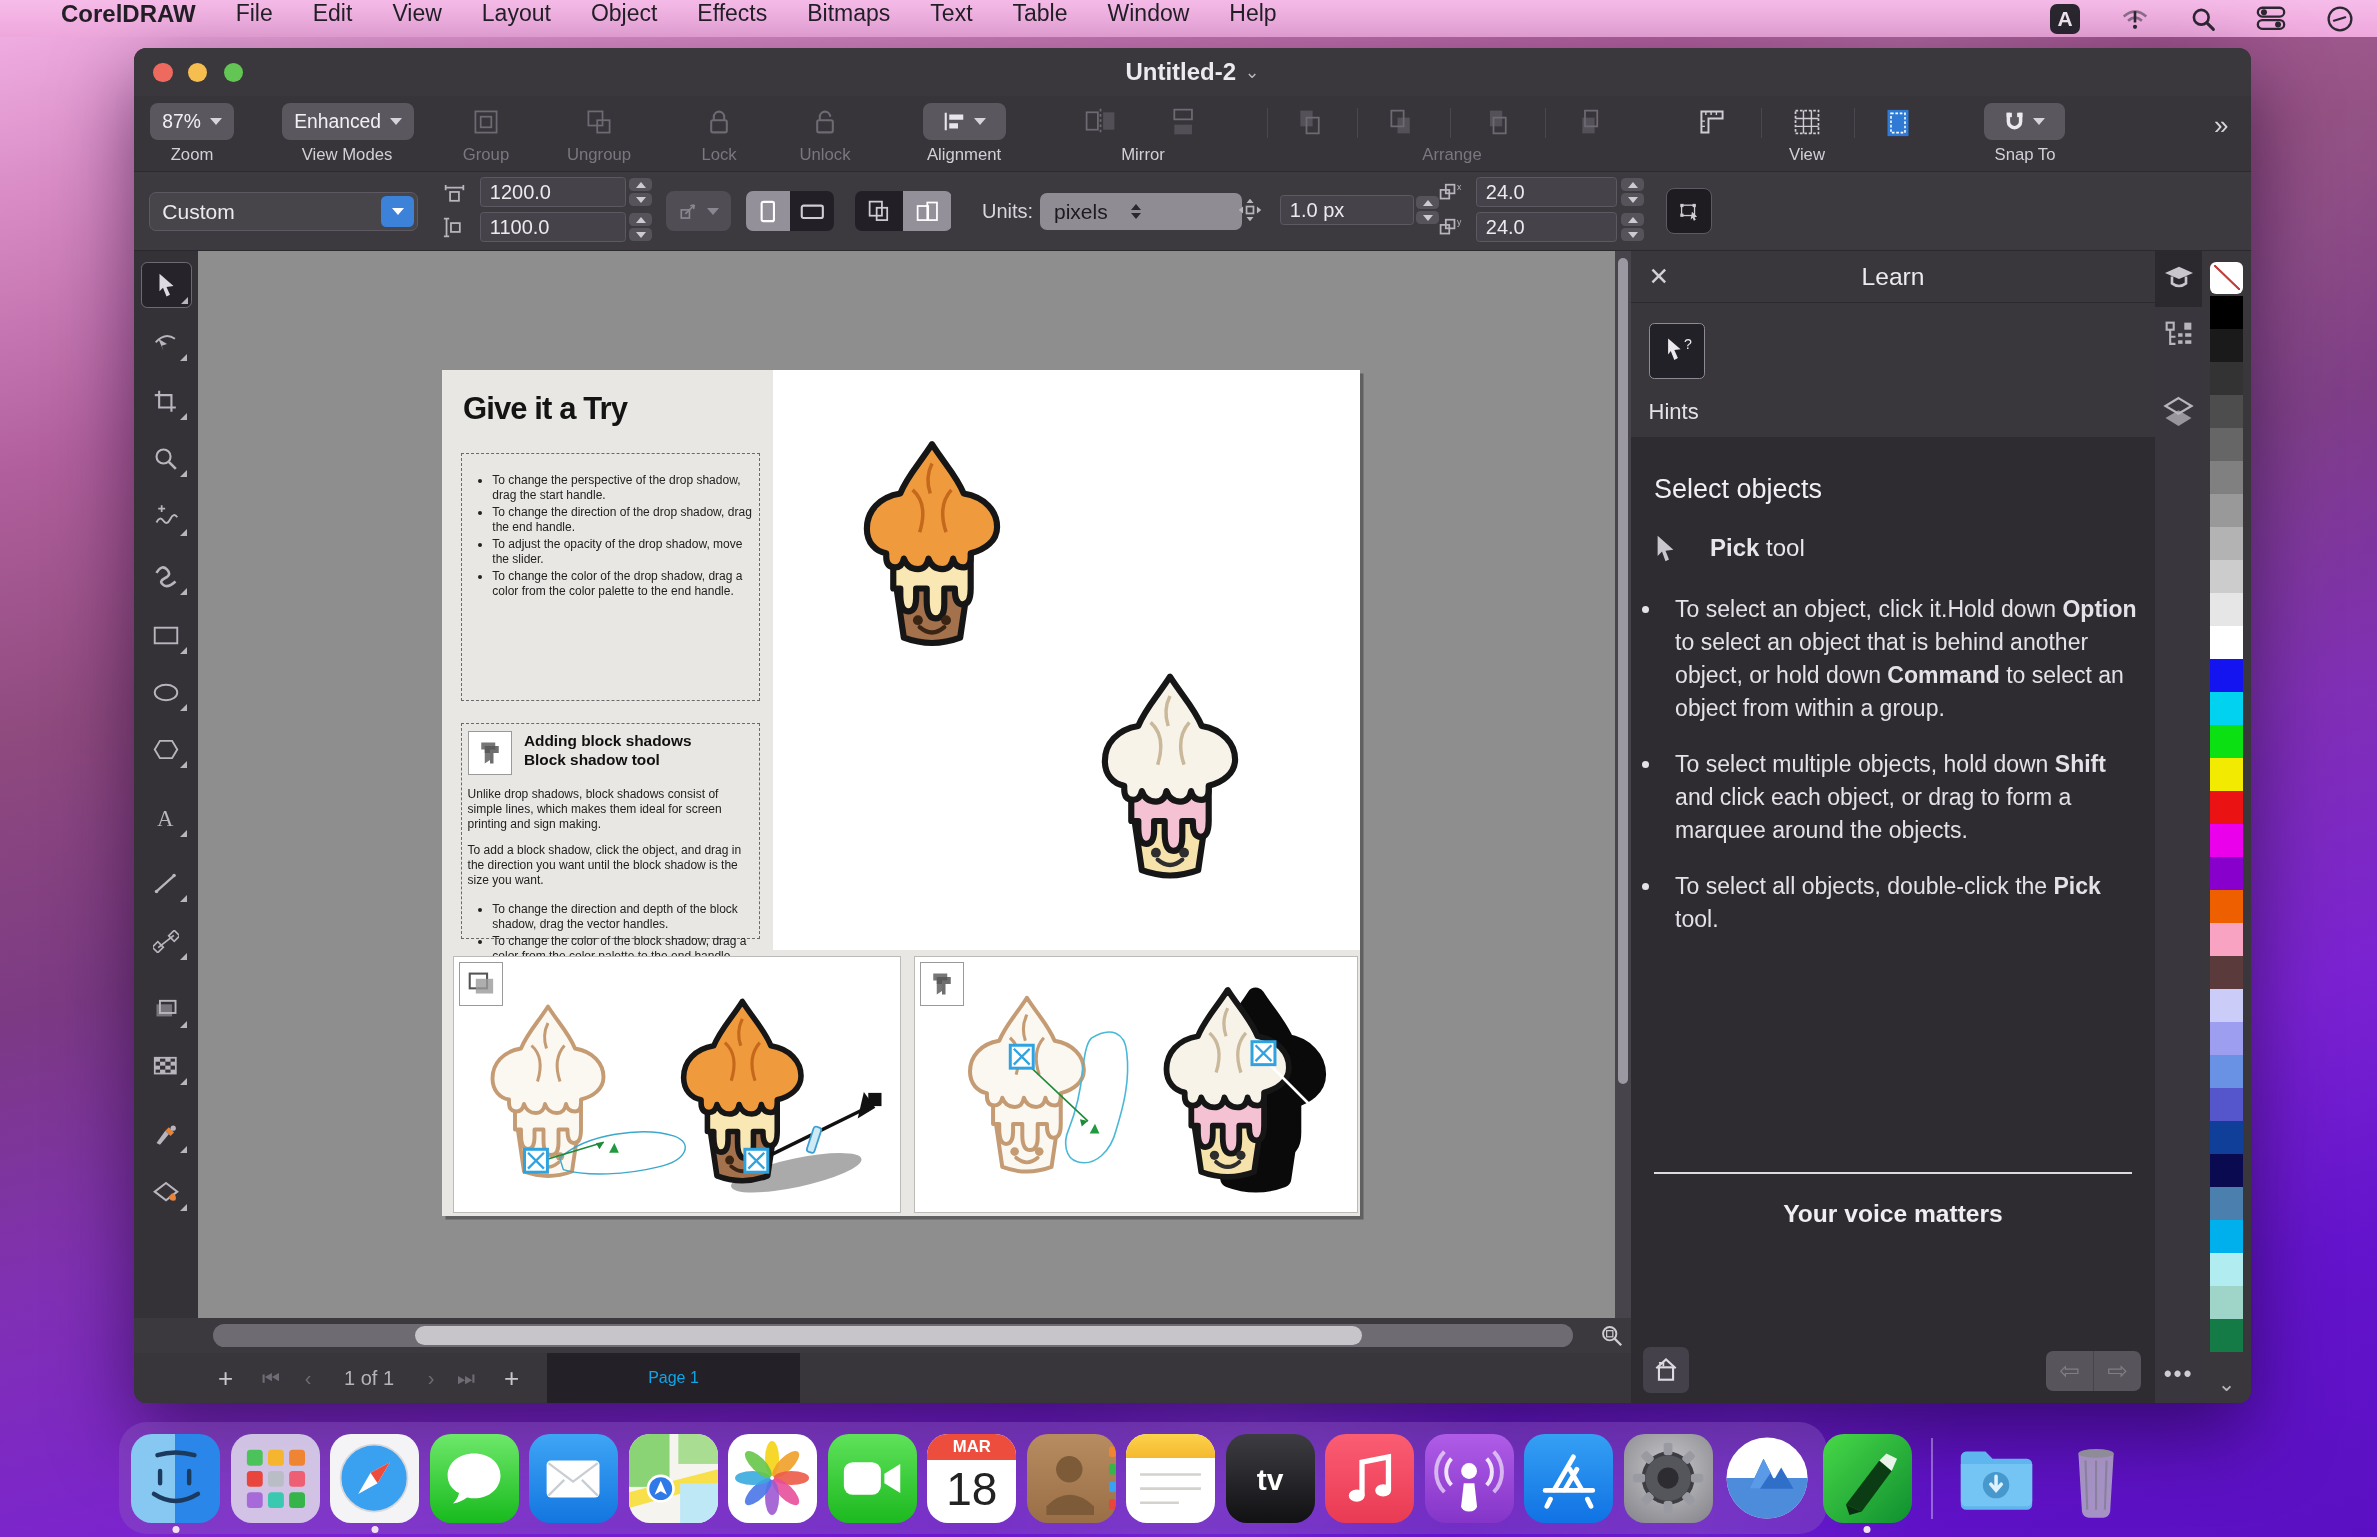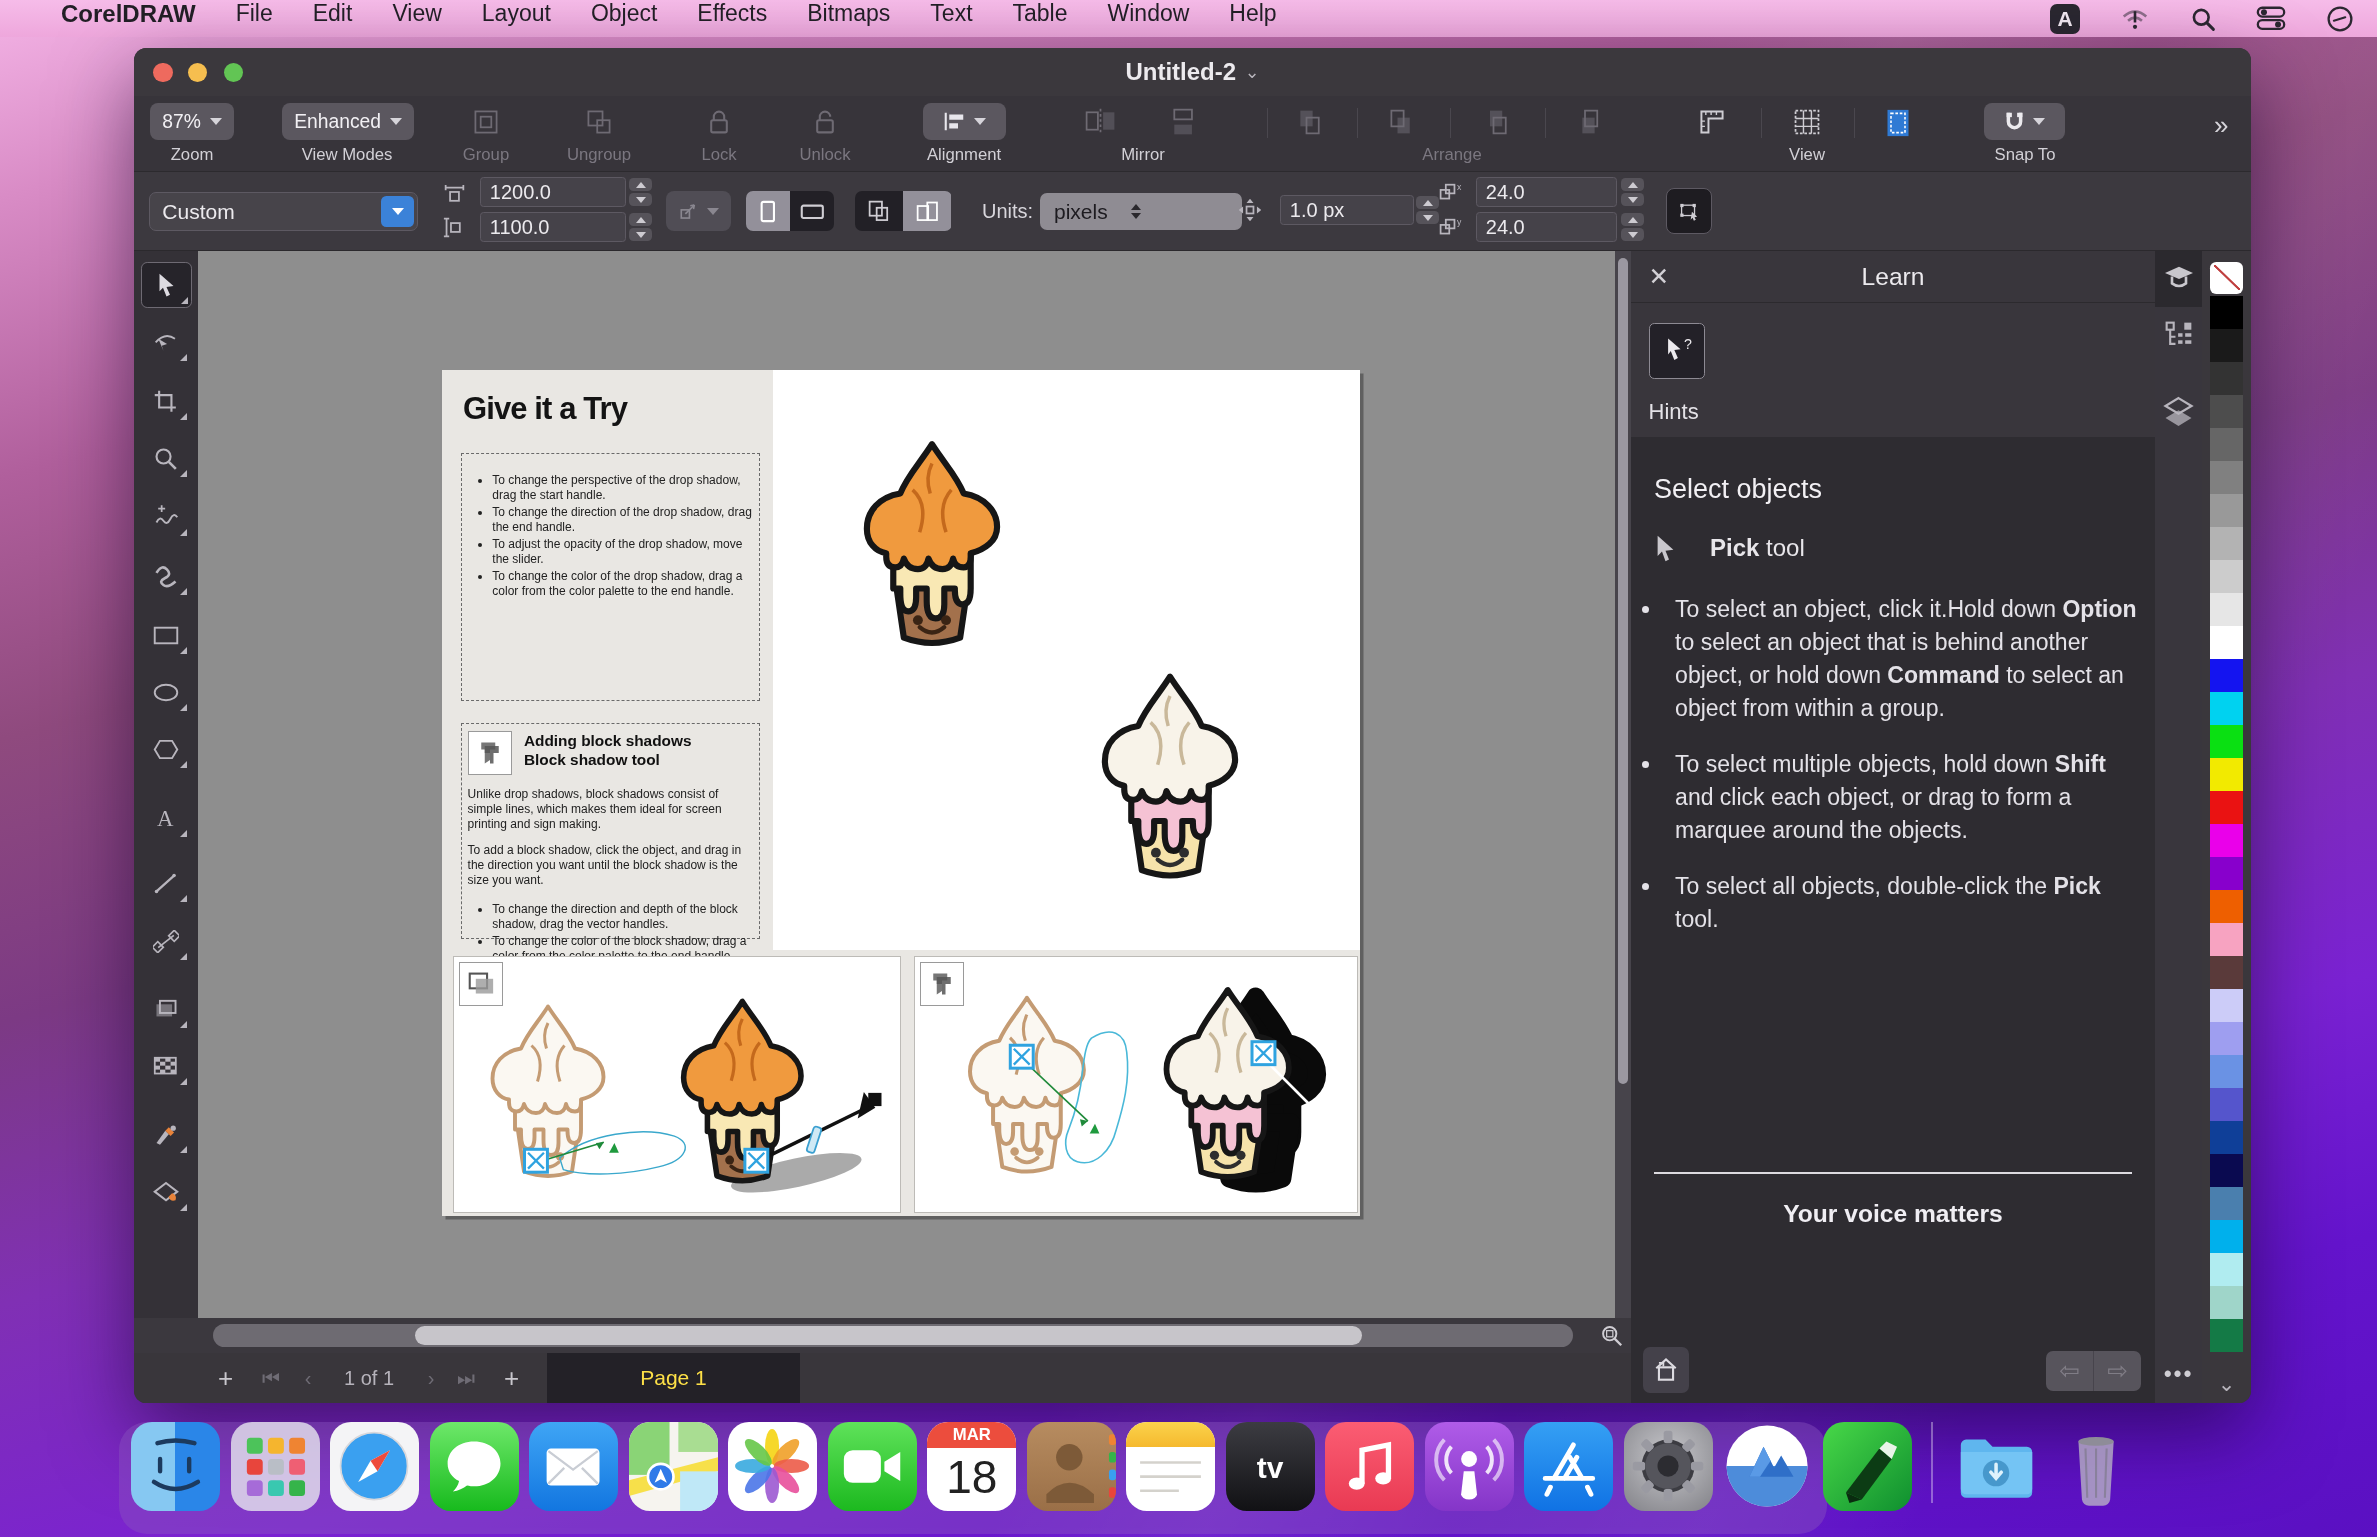--- a/index.html
+++ b/index.html
@@ -103,24 +103,24 @@
   .sw.none{background:#fff;border-radius:6.2px;position:relative;height:32px;margin-bottom:2.6px}
   .sw.none:after{content:"";position:absolute;left:3.5px;top:3.5px;right:3.5px;bottom:3.5px;background:linear-gradient(to top right,transparent 46%,#c04040 48%,#c04040 52%,transparent 54%)}
   .palchev{position:absolute;left:0;bottom:7px;width:49px;text-align:center;color:#b8b5bd;font-size:21px}
   
   .hrow{position:absolute;left:0;top:1270px;width:1497px;height:35px;background:#3b383e}
   .htrack{position:absolute;left:79px;top:6.2px;width:1360px;height:23px;background:#6e6b72;border-radius:11.4px}
   .hthumb{position:absolute;left:202px;top:1.8px;width:947px;height:19.3px;background:#c7c5ca;border-radius:9.7px}
   .zbtn{position:absolute;right:7px;top:4.4px;width:26px;height:26px;display:flex;align-items:center;justify-content:center}
   .pagebar{position:absolute;left:0;top:1305px;width:1497px;height:50px;background:#39363b;color:#c9c7cd;font-size:20px}
   .pb{position:absolute;top:0;height:50px;display:flex;align-items:center;justify-content:center}
-  .pbtab{background:#232127;color:#fde047;font-size:21px}
+  .pbtab{background:#232127;color:#0ea5e9;font-size:16px}
   .dimnav{color:#6f6c75}
   
-  .dock{position:absolute;left:119px;top:1422px;width:1708px;height:112px;background:rgba(138,86,190,.42);border-radius:28px;display:flex;padding:0 12.3px;box-sizing:border-box;gap:10.5px}
+  .dock{position:absolute;left:119px;top:1422px;width:1708px;height:112px;background:rgba(138,86,190,.42);border-radius:28px;display:flex;align-items:center;padding:0 12.3px;box-sizing:border-box;gap:10.5px}
   .dk{width:89px;height:89px;border-radius:21px;position:relative;flex:0 0 auto;overflow:hidden}
   .dk.nobg{overflow:visible}
   .dkdiv{width:1.8px;height:81px;background:rgba(255,255,255,.35);margin:0 8.8px;flex:0 0 auto}
   .dot{position:absolute;bottom:-10.5px;left:50%;transform:translateX(-50%);width:7px;height:7px;border-radius:50%;background:#f2dff0}
   .dkwrap{position:relative;flex:0 0 auto}
   .cal-top{position:absolute;left:0;top:0;width:100%;height:26px;background:#ec4d3d;color:#fff;font-size:16.7px;text-align:center;line-height:26px;font-weight:bold}
   .cal-day{position:absolute;left:0;top:26px;width:100%;text-align:center;font-size:46px;color:#222;line-height:58px;font-weight:300}
 </style>
 </head>
 <body>

